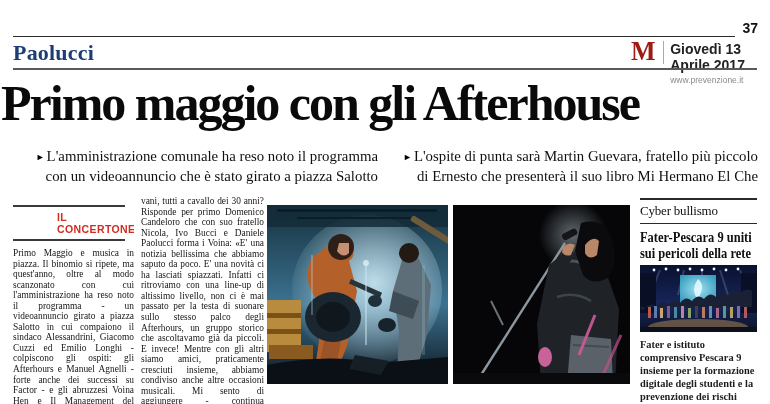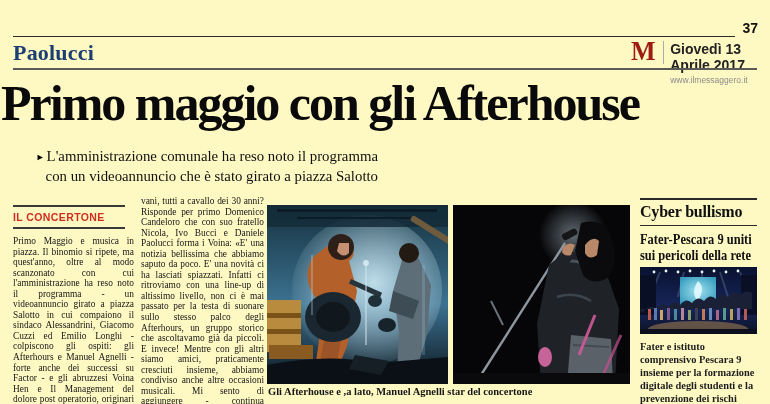--- a/index.html
+++ b/index.html
@@ -1,18 +1,18 @@
 <!DOCTYPE html>
 <html><head>
 <meta charset="utf-8">
 <style>
   * { margin:0; padding:0; box-sizing:border-box; }
   html,body { background:#e9e9e7; }
   .page{
-    position:relative; width:770px; height:404px; background:#fef9c3;
+    position:relative; width:770px; height:404px; background:#ffffff;
     font-family:"Liberation Serif", serif; color:#181818; overflow:hidden;
     margin:0 auto;
   }
   
   .page-number{ position:absolute; top:20px; right:12px; font-family:"Liberation Sans",sans-serif;
     font-weight:bold; font-size:14px; color:#111; }
   .rule-top{ position:absolute; top:36px; left:13px; width:722px; height:1px; background:#2c2c2c; }
   .section-title{ position:absolute; top:40px; left:13px; font-size:22px; font-weight:bold;
     color:#1c3e73; letter-spacing:.2px; }
   .rule-header{ position:absolute; top:68px; left:13px; width:744px; height:2px; background:#5a5a58; }
@@ -31,61 +31,62 @@
   .deck-left{ left:13px; width:365px; }
   .deck-right{ left:392px; width:366px; }
   .bullet{ font-size:9px; vertical-align:1.5px; margin-right:2px; color:#000; }
   
   .col{ position:absolute; top:198px; bottom:0; overflow:hidden; }
   .col1{ left:13px; width:121px; }
   .col2{ left:141px; width:123px; top:196px; }
   .kicker-rule{ width:112px; height:2px; background:#3a3a3a; }
   .kicker-rule.top{ margin-top:7px; }
   .kicker{ font-family:"Liberation Sans",sans-serif; font-weight:bold; font-size:10.5px;
-    color:#d02c20; letter-spacing:.4px; padding:4px 0 4px 0; }
+    color:#d02c20; letter-spacing:.4px; padding:4px 0 4px 0;margin-left:44px; }
   .bodytext{ font-size:9.4px; line-height:10.55px; text-align:justify; color:#161616; }
   .col1 .bodytext{ margin-top:7px; }
   
   .photo{ position:absolute; top:205px; height:179px; overflow:hidden; background:#000; }
   .photo svg{ display:block; }
   .photo-band{ left:267px; width:181px; }
   .photo-agnelli{ left:453px; width:177px; }
   .photo-caption{ position:absolute; left:268px; top:386px; width:360px; font-weight:bold;
     font-size:10.5px; color:#161616; }
   
   .sidebar{ position:absolute; left:640px; top:198px; width:117px; }
   .sb-rule{ width:117px; height:1.5px; background:#2a2a2a; }
-  .sb-kicker{ font-size:16px; font-weight:bold; color:#101010; padding:3px 0 4px 0;
+  .sb-kicker{ font-size:13px; font-weight:normal; color:#101010; padding:3px 0 4px 0;
     letter-spacing:-.2px; }
   .sb-rule2{ width:117px; height:1px; background:#2a2a2a; }
   .sb-headline{ margin-top:5px; width:136px; transform:scaleX(.86); transform-origin:0 0;
     font-size:14.5px; line-height:16.5px; font-weight:bold; color:#101010; }
   .sb-photo{ margin-top:3px; width:117px; height:67px; overflow:hidden; background:#0c1530; }
   .sb-body{ margin-top:6px; font-size:10.4px; line-height:13.2px; font-weight:bold; color:#1d1d1d; }
 </style>
 </head>
 <body>
 
 <div class="page">
 
   <div class="page-number">37</div>
   <div class="rule-top"></div>
   <div class="section-title">Paolucci</div>
   <div class="masthead">
     <div class="logo-m">M</div>
     <div class="mast-divider"></div>
     <div class="mast-texts">
       <div class="mast-date">Giovedì 13 Aprile 2017</div>
-      <div class="mast-site">www.ilmessaggero.it</div>
+      <div class="mast-site">www.prevenzione.it</div>
     </div>
   </div>
   <div class="rule-header"></div>
 
   <h1 class="headline">Primo maggio con gli Afterhouse</h1>
   <div class="deck deck-left"><span class="bullet">►</span><span>L'amministrazione comunale ha reso noto il programma con un videoannuncio che è stato girato a piazza Salotto</span></div>
+  <div class="deck deck-right"><span class="bullet">►</span><span>L'ospite di punta sarà Martin Guevara, fratello più piccolo di Ernesto che presenterà il suo libro Mi Hermano El Che</span></div>
 
   <div class="col col1">
     <div class="kicker-rule top"></div>
     <div class="kicker">IL CONCERTONE</div>
     <div class="kicker-rule"></div>
     <div class="bodytext">Primo Maggio e musica in piazza. Il binomio si ripete, ma quest'anno, oltre al modo scanzonato con cui l'amministrazione ha reso noto il programma - un videoannuncio girato a piazza Salotto in cui compaiono il sindaco Alessandrini, Giacomo Cuzzi ed Emilio Longhi - colpiscono gli ospiti: gli Afterhours e Manuel Agnelli - forte anche dei successi su Factor - e gli abruzzesi Voina Hen e Il Management del dolore post operatorio, originari di Lanciano, ma già affermati nella scena rock e postpunk nazionale. E non manca l'ospite di punta, Martin Guevara, fratello più piccolo di Ernesto Che Guevara, che presenterà il suo libro: Mi Hermano El Che (Alianza Editorial). L'evento (inizio ore 17.30) apri-</div>
   </div>
 
   <div class="col col2">
     <div class="bodytext">vani, tutti a cavallo dei 30 anni? Risponde per primo Domenico Candeloro che con suo fratello Nicola, Ivo Bucci e Daniele Paolucci forma i Voina: «E' una notizia bellissima che abbiamo saputo da poco. E' una novità ci ha lasciati spiazzati. Infatti ci ritroviamo con una line-up di altissimo livello, non ci è mai passato per la testa di suonare sullo stesso palco degli Afterhours, un gruppo storico che ascoltavamo già da piccoli. E invece! Mentre con gli altri siamo amici, praticamente cresciuti insieme, abbiamo condiviso anche altre occasioni musicali. Mi sento di aggiungere - continua Domenico, il batterista dei Voina - che la festa del Primo Maggio è una ricorrenza davvero importante, di cui sposiamo la causa. Dovrebbe esserci un concertone in ogni città d'Italia».In scaletta il gruppo inserirà brani come Io non ho quel non so che, Welfare e il</div>
@@ -158,21 +159,20 @@
       <path d="M98 64 l16 -20 8 4 -12 22 z" fill="#1f2227"></path>
       <path d="M110 42 q6 -6 12 -2 l-4 10 q-6 2 -9 -3 z" fill="#b98868"></path>
       <rect x="108" y="30" width="16" height="7" rx="3" fill="#15161a" transform="rotate(-28 108 30)"></rect>
       <line x1="126" y1="150" x2="142" y2="110" stroke="#d05a9a" stroke-width="3" opacity=".9"></line>
       <line x1="150" y1="170" x2="168" y2="130" stroke="#c0508c" stroke-width="3" opacity=".7"></line>
       <ellipse cx="92" cy="152" rx="7" ry="10" fill="#d86aa6" opacity=".9"></ellipse>
       <rect y="168" width="177" height="11" fill="#0a0a0c"></rect>
     </svg>
   </div>
 
-  <div class="photo-caption">Gli Afterhouse e ,a lato, Manuel Agnelli star del concertone</div>
 
   <div class="sidebar">
     <div class="sb-rule"></div>
     <div class="sb-kicker">Cyber bullismo</div>
     <div class="sb-rule2"></div>
     <div class="sb-headline">Fater-Pescara 9 uniti sui pericoli della rete</div>
     <div class="sb-photo">
       <svg width="117" height="67" viewBox="0 0 117 67">
         <defs>
           <linearGradient id="bg3" x1="0" y1="0" x2="0" y2="1">

